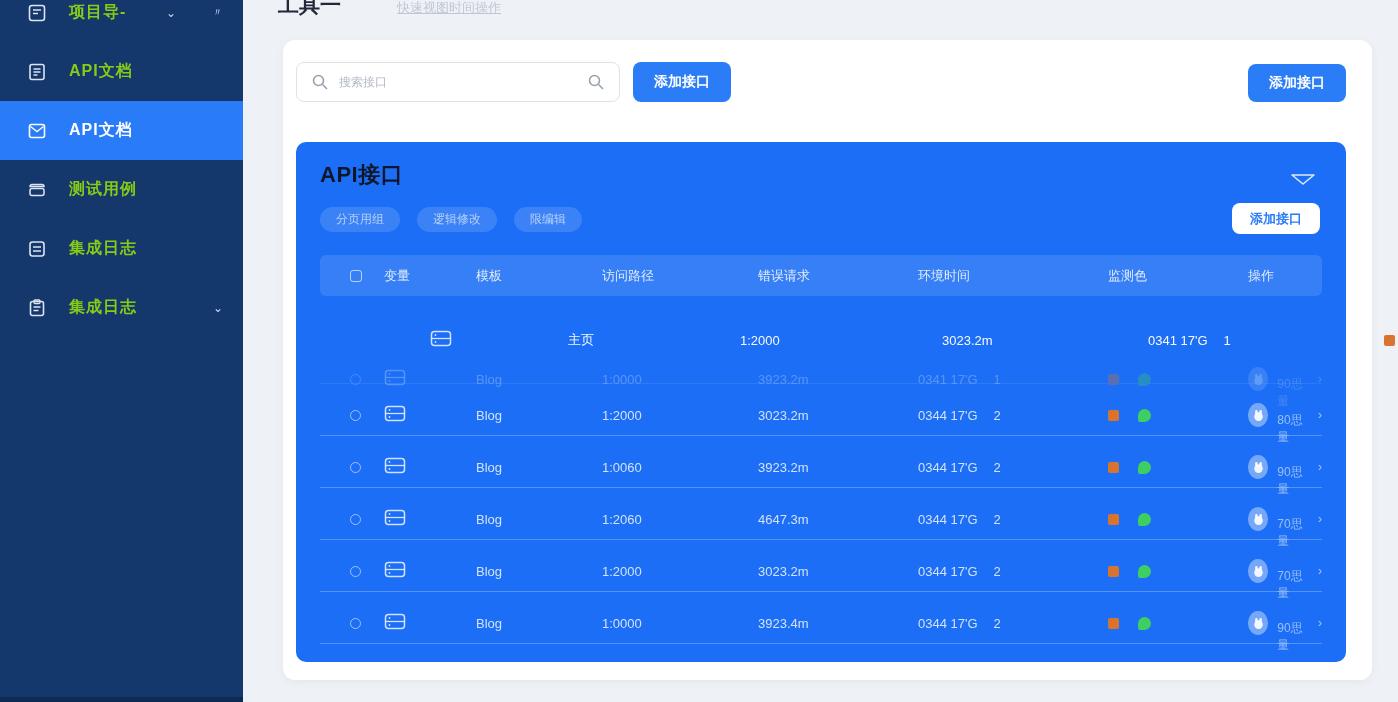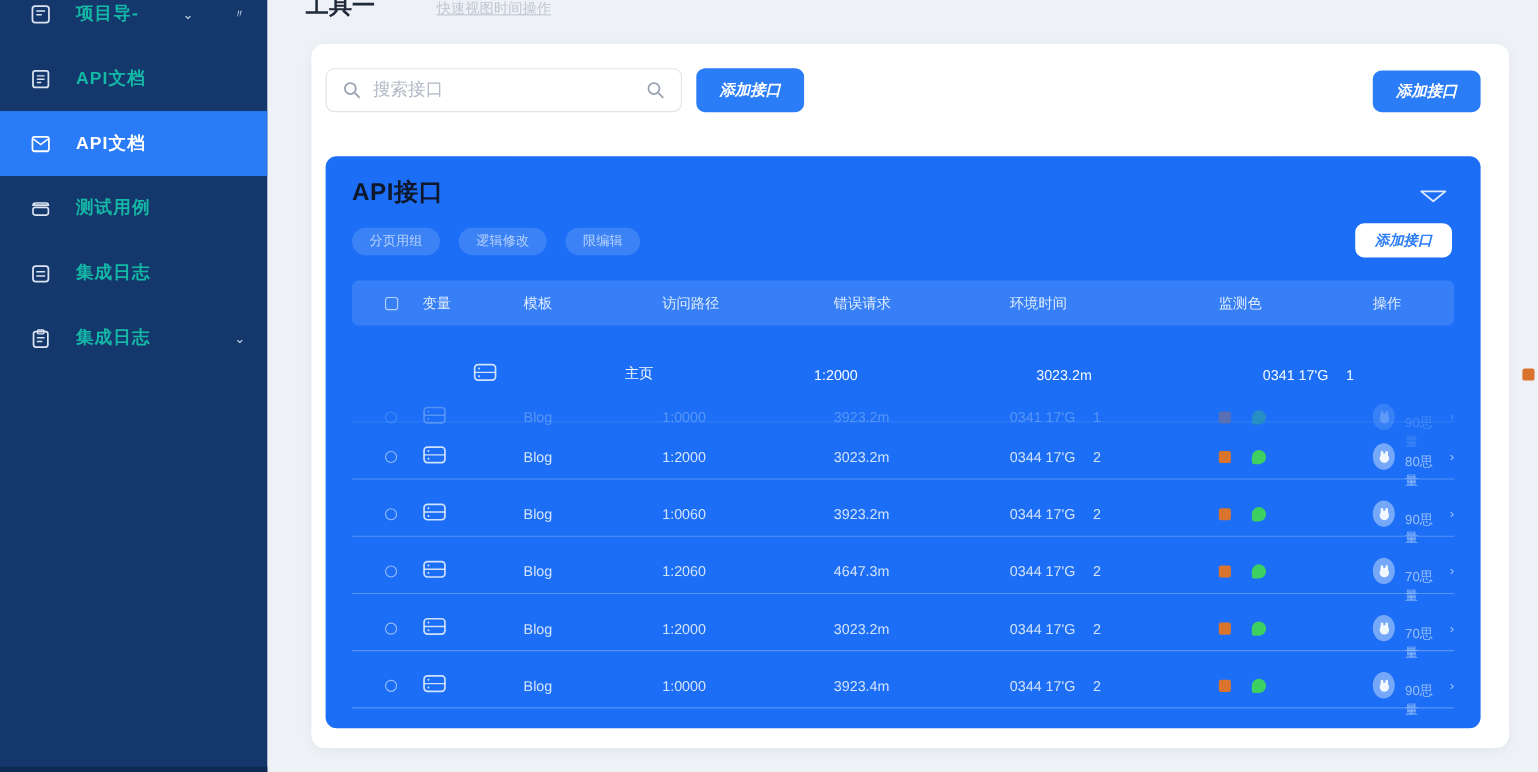--- a/index.html
+++ b/index.html
@@ -5,21 +5,21 @@
   * { box-sizing: border-box; margin: 0; padding: 0; }
   html,body { width:1398px; height:702px; overflow:hidden;
     font-family:"Liberation Sans", sans-serif; background:#eef1f5; }
 
   
   .sidebar { position:absolute; left:0; top:0; width:243px; height:702px;
     background:#14386b; z-index:2; }
   .side-list { margin-top:-17px; }
   .side-item { display:flex; align-items:center; height:59px;
     padding:0 20px 0 27px; gap:22px; cursor:pointer; }
-  .side-item .lbl { flex:1; color:#14b8a6; font-size:16px; font-weight:600;
+  .side-item .lbl { flex:1; color:#84cc16; font-size:16px; font-weight:600;
     letter-spacing:1px; }
   .side-item.active { background:#2a7bf7; }
   .side-item.active .lbl { color:#ffffff; }
   .sicon { width:20px; height:20px; flex:0 0 20px; }
   .sicon svg { display:block; }
   .side-caret { color:#cfd9ea; font-size:12px; }
   .side-mark { color:#cfd9ea; font-size:11px; margin-left:14px; }
   .side-foot { position:absolute; left:0; bottom:0; width:100%; height:5px;
     background:#0d2a52; }
 
@@ -32,25 +32,25 @@
   .page-sub { font-size:13px; color:#c0c7d3;text-decoration:underline; }
 
   .card { position:absolute; left:40px; top:40px; width:1089px; height:640px;
     background:#ffffff; border-radius:12px;
     box-shadow:0 2px 10px rgba(20,40,80,.05); }
 
   
   .searchbox { position:absolute; left:13px; top:22px; width:324px; height:40px;
     border:1px solid #dee3ea; border-radius:8px; background:#fff;
     display:flex; align-items:center; gap:10px; padding:0 14px; }
-  .searchbox input { flex:1; border:none; outline:none; font-size:16px;
+  .searchbox input { flex:1; border:none; outline:none; font-size:12px;
     color:#1d4ed8; font-family:"Liberation Sans", sans-serif; background:transparent; }
   .searchbox input::placeholder { color:#b3bac6; }
   .mag { width:18px; height:18px; flex:0 0 18px; }
-  .btn { border:none; cursor:pointer; font-family:"Liberation Sans", sans-serif;font-style:italic; }
+  .btn { border:none; cursor:pointer; font-family:"Liberation Sans", sans-serif; }
   .btn-primary { position:absolute; left:350px; top:22px; width:98px; height:40px;
     background:#2b7cf7; color:#fff; font-size:14px; font-weight:700;
     border-radius:8px; }
   .btn-primary.right { left:auto; right:26px; top:24px; height:38px; }
 
   
   .panel { position:absolute; left:13px; top:102px; width:1050px; height:520px;
     background:#1b6ef5; border-radius:10px; padding:18px 24px 0; }
   .panel-title { font-size:22px; font-weight:700; color:#0f172a; letter-spacing:.5px; }
   .panel-caret { position:absolute; right:30px; top:30px; cursor:pointer; }

